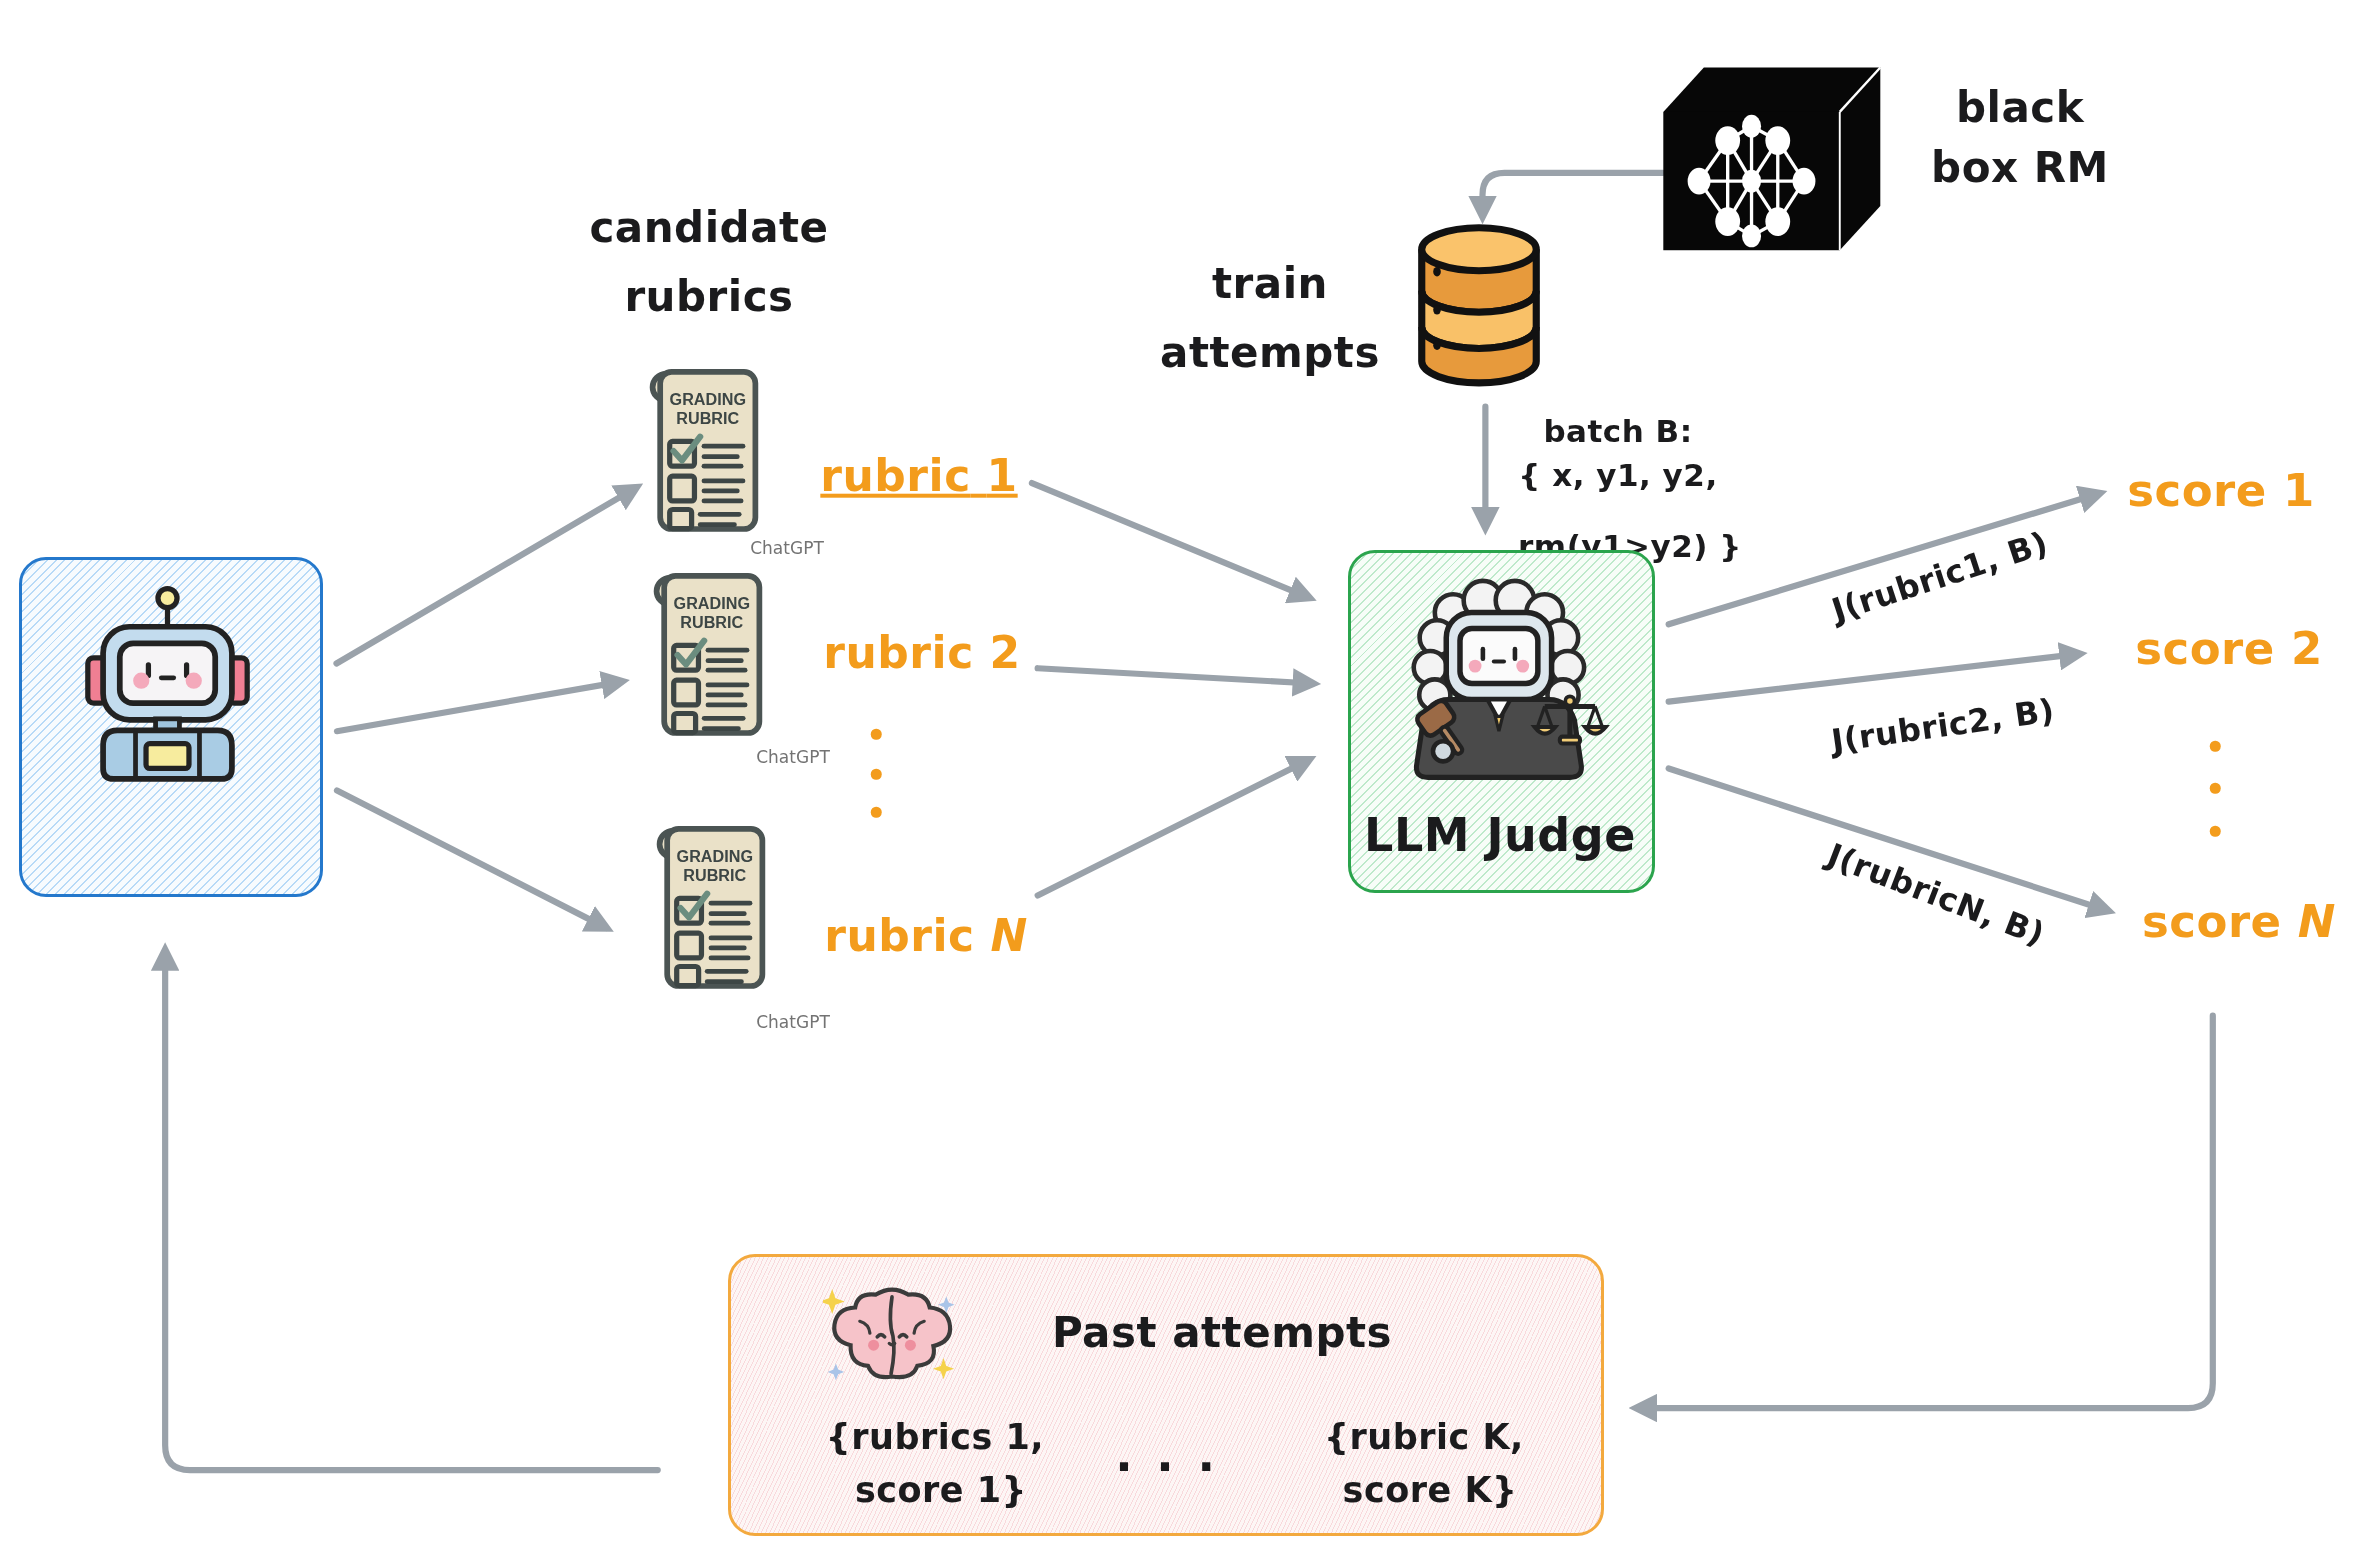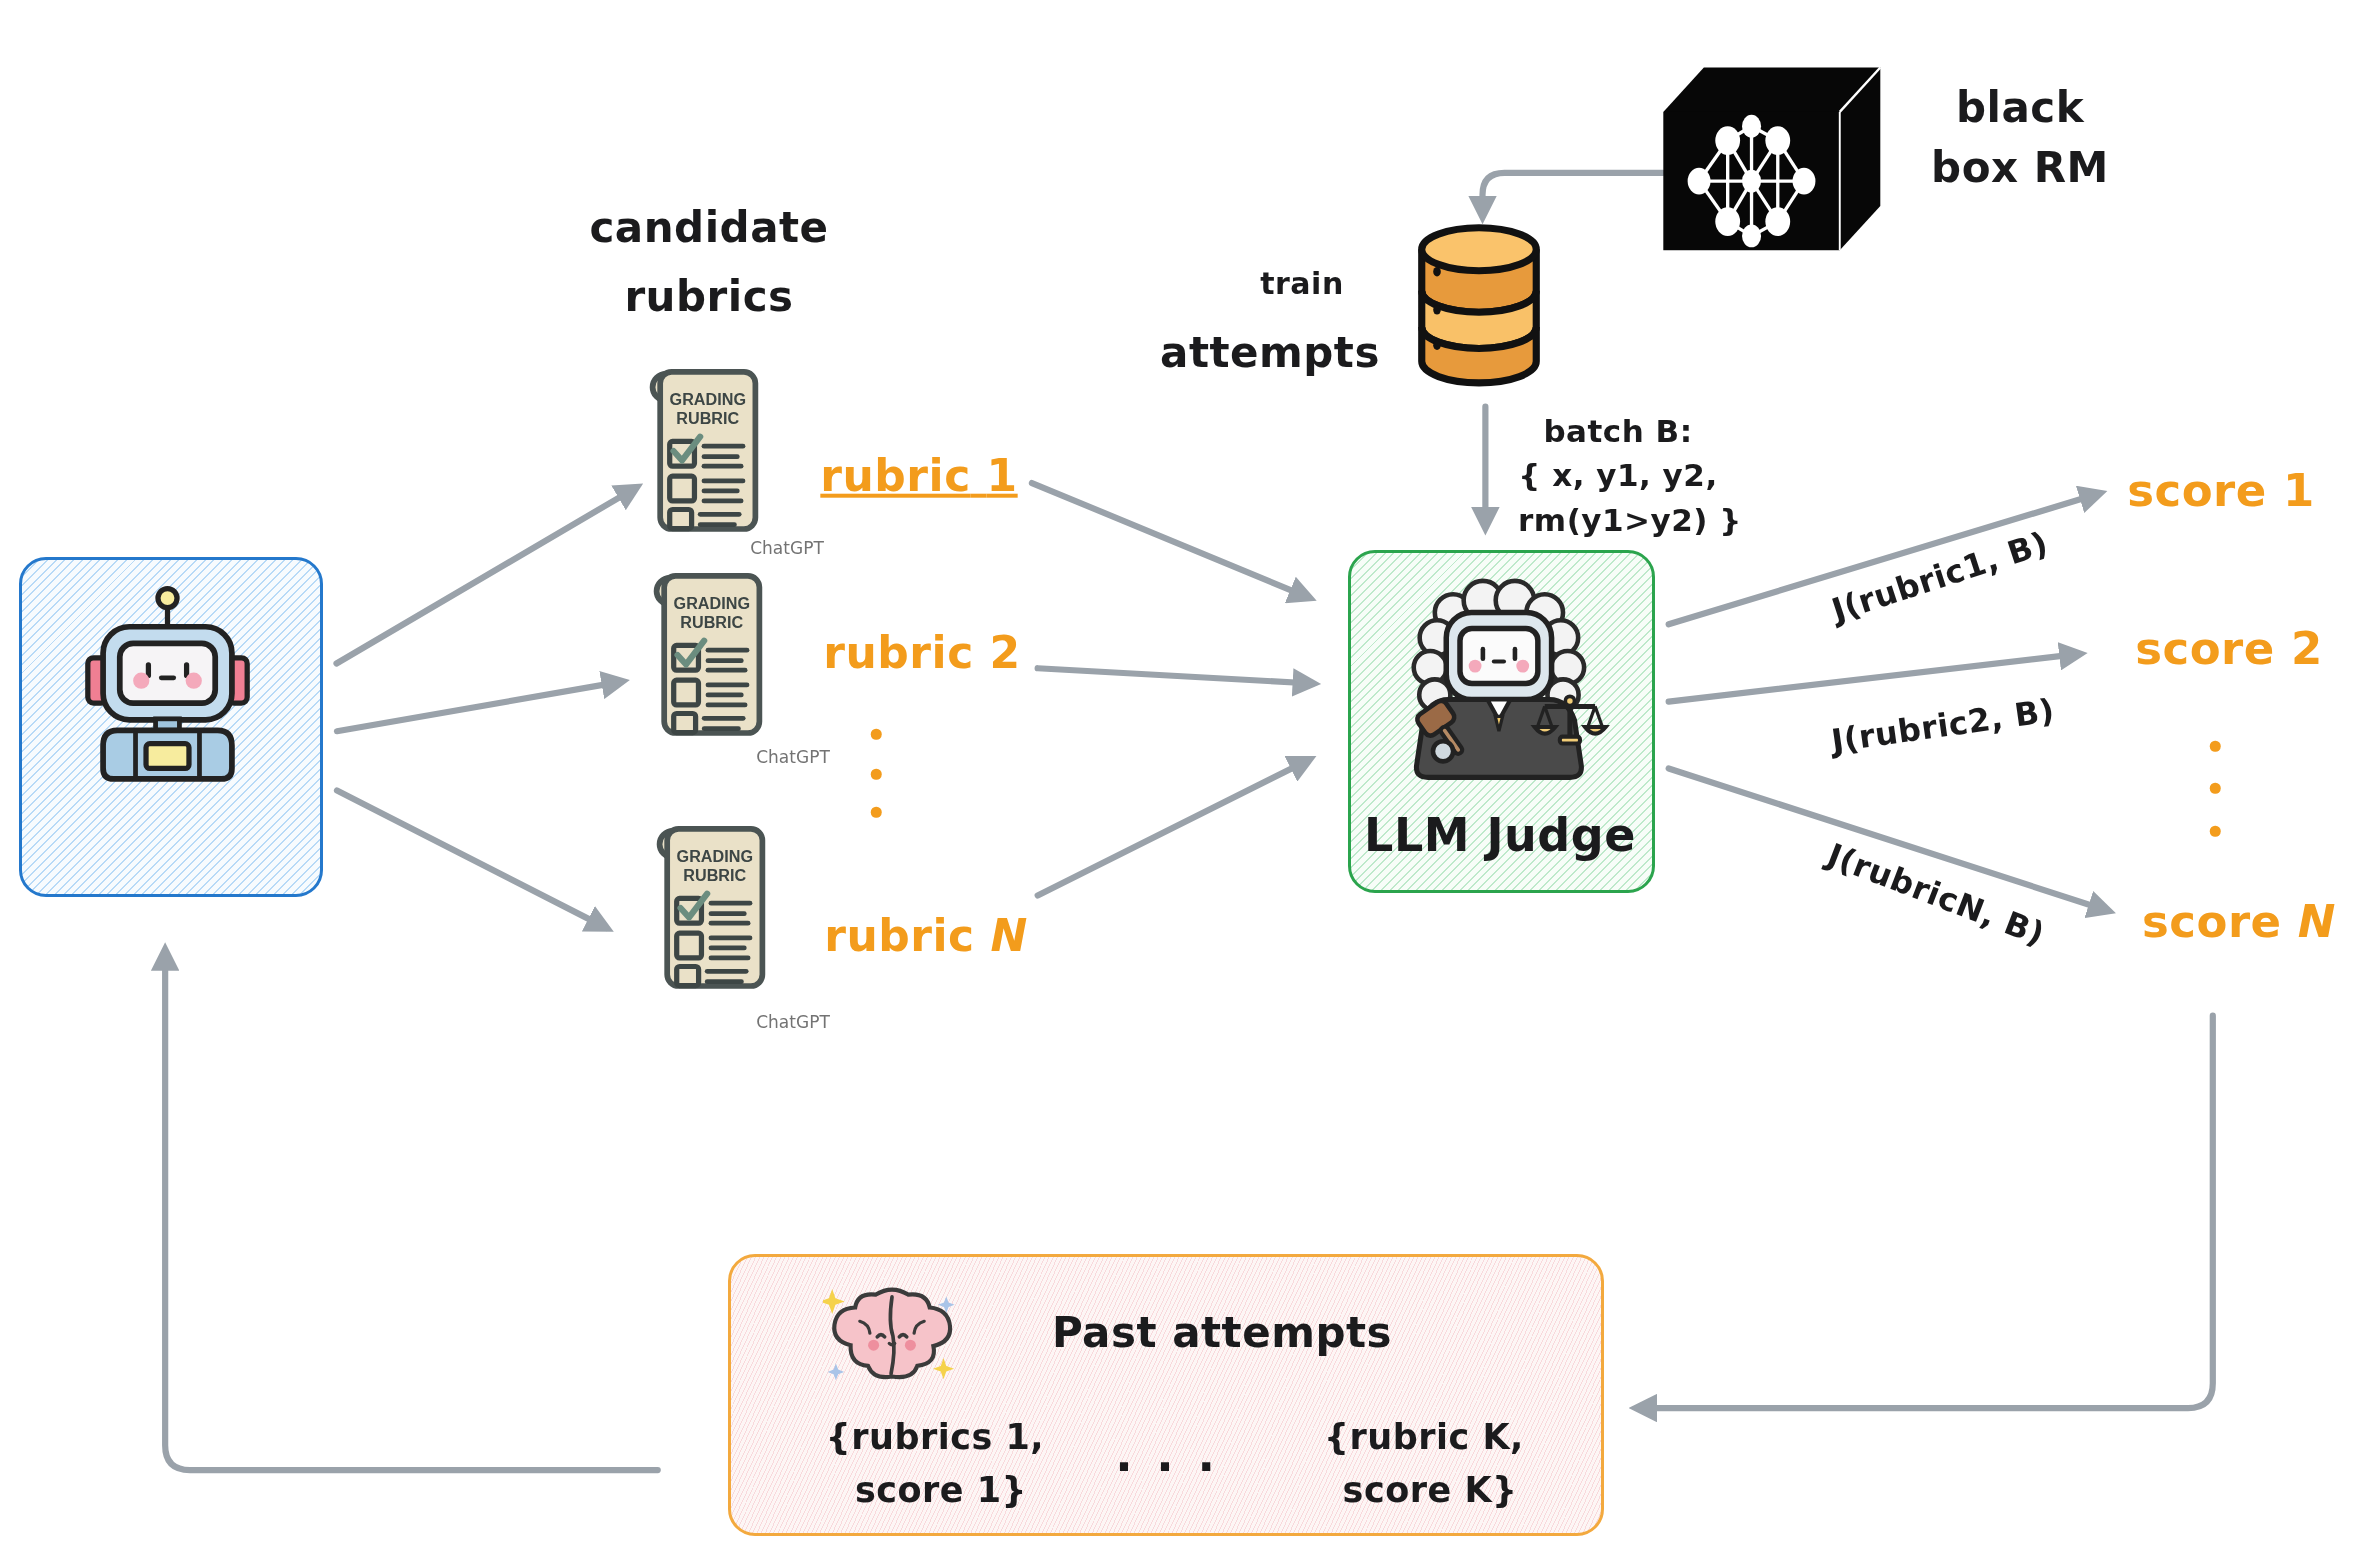--- a/index.html
+++ b/index.html
@@ -23,27 +23,27 @@
   .orange{color:#F39C1C;}
   .it{font-style:italic;}
 
   .rl-label{left:167px;top:839px;font-size:50px;font-weight:600;}
   .cand1{left:709px;top:228px;font-size:42px;font-weight:600;}
   .cand2{left:709px;top:297px;font-size:42px;font-weight:600;}
   .rub-lbl{font-size:44px;font-weight:600;}
   .rub1{left:919px;top:476px;text-decoration:underline;}
   .rub2{left:922px;top:653px;}
   .rubN{left:926px;top:936px;}
-  .train1{left:1270px;top:284px;font-size:30px;font-weight:600;margin-left:32px;}
+  .train1{left:1270px;top:284px;font-size:42px;font-weight:600;}
   .train2{left:1270px;top:353px;font-size:42px;font-weight:600;}
   .bb1{left:2020px;top:108px;font-size:42px;font-weight:600;}
   .bb2{left:2020px;top:168px;font-size:42px;font-weight:600;}
   .batch1{left:1618px;top:432px;font-size:31px;font-weight:600;}
   .batch2{left:1618px;top:476px;font-size:31px;font-weight:600;}
-  .batch3{left:1630px;top:521px;font-size:31px;font-weight:600;}
+  .batch3{left:1630px;top:547px;font-size:31px;font-weight:600;}
   .judge-label{left:1500px;top:835px;font-size:46px;font-weight:600;}
   .score-lbl{font-size:45px;font-weight:600;}
   .score1{left:2221px;top:491px;}
   .score2{left:2229px;top:649px;}
   .scoreN{left:2239px;top:922px;}
   .jlbl{font-size:32px;font-weight:600;}
   .jl1{left:1940px;top:577px;transform:translate(-50%,-50%) rotate(-18deg);}
   .jl2{left:1943px;top:726px;transform:translate(-50%,-50%) rotate(-8deg);}
   .jl3{left:1936px;top:895px;transform:translate(-50%,-50%) rotate(21deg);}
   .past-title{left:1208px;top:1333px;font-size:42px;font-weight:700;margin-left:14px;}

